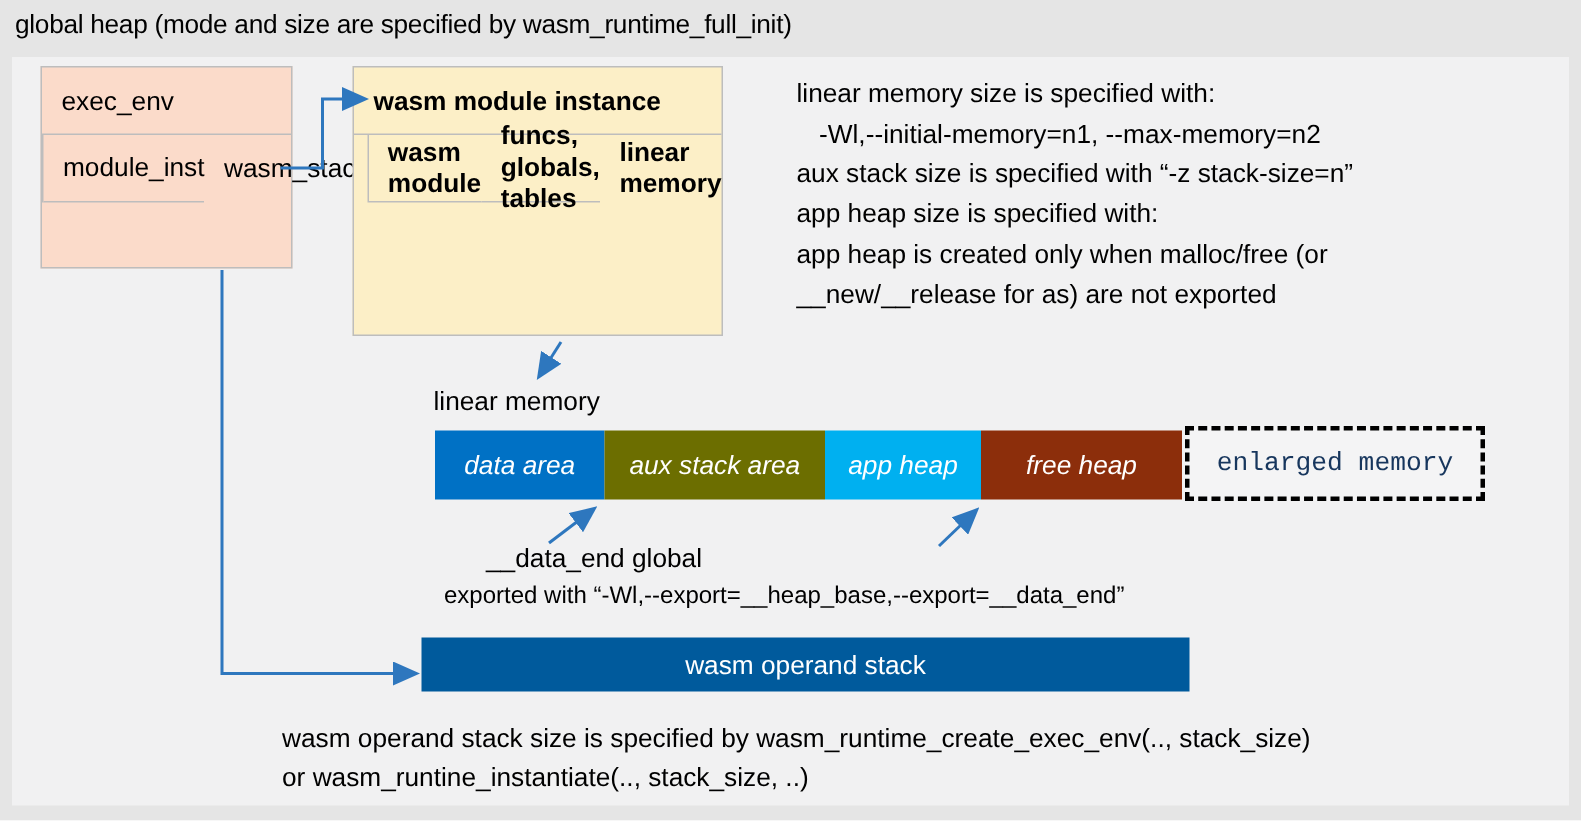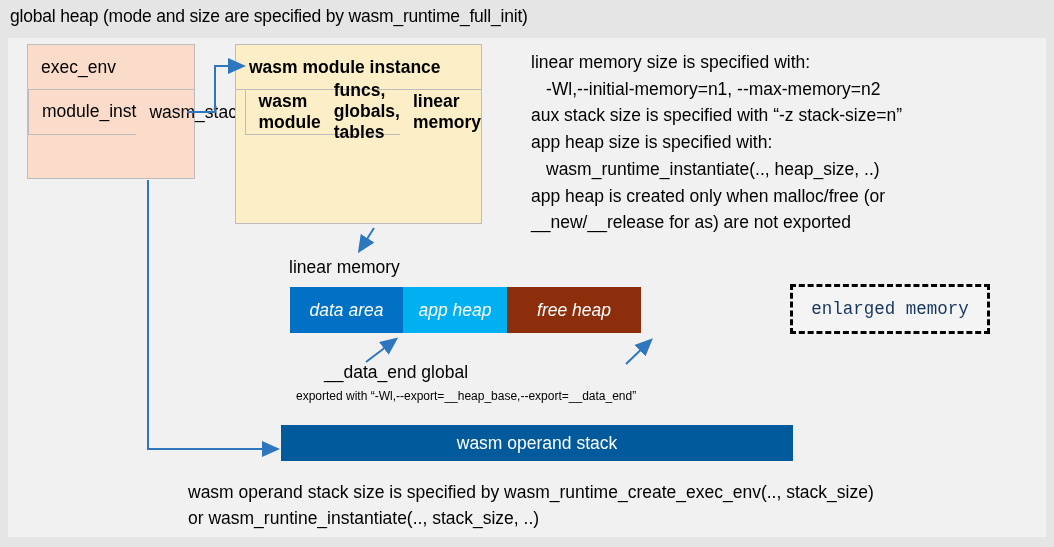--- a/index.html
+++ b/index.html
@@ -39,21 +39,21 @@
   .seg-aux{width:147px;background:#6C6E00;}
   .seg-app{width:104px;background:#00B0F0;}
   .seg-libc{width:134px;background:#8C2E0B;}
   #enlarged-box{left:790px;top:284px;width:200px;height:50px;border:3px dashed #000;
     box-sizing:border-box;background:#F4F4F5;display:flex;align-items:center;
     justify-content:center;color:#17365D;font-size:17.5px;font-family:Liberation Mono, monospace;}
 
   
   #data-end-label{left:324px;top:362px;font-size:17.5px;}
   #heap-base-label{left:601px;top:364px;font-size:17.5px;}
-  #exported-label{left:296px;top:389px;font-size:12px;white-space:nowrap;}
+  #exported-label{left:296px;top:389px;font-size:16px;white-space:nowrap;}
 
   
   #operand-stack-bar{left:281px;top:425px;width:512px;height:36px;background:#005A9C;
     color:#fff;display:flex;align-items:center;justify-content:center;font-size:17.5px;}
   #operand-notes{left:188px;top:480px;font-size:17.5px;line-height:25.7px;white-space:nowrap;}
 
   #arrows{left:0;top:0;width:1054px;height:547px;pointer-events:none;}
 </style>
 </head>
 <body>
@@ -85,28 +85,28 @@
         <div class="row">linear memory</div>
       </div>
     </div>
   </div>
 
   <div class="abs" id="notes-right">
     <div>linear memory size is specified with:</div>
     <div class="indent">-Wl,--initial-memory=n1, --max-memory=n2</div>
     <div>aux stack size is specified with “-z stack-size=n”</div>
     <div>app heap size is specified with:</div>
-    <div class="indent">wasm_runtime_instantiate(.., heap_size, ..)</div>
     <div>app heap is created only when malloc/free (or</div>
     <div>__new/__release for as) are not exported</div>
   </div>
 
   <div class="abs" id="linear-memory-label">linear memory</div>
   <div class="abs" id="memory-bar">
     <div class="seg seg-data">data area</div>
+    <div class="seg seg-aux">aux stack area</div>
     <div class="seg seg-app">app heap</div>
     <div class="seg seg-libc">free heap</div>
   </div>
   <div class="abs" id="enlarged-box">enlarged memory</div>
 
   <div class="abs" id="data-end-label">__data_end global</div>
   <div class="abs" id="exported-label">exported with “-Wl,--export=__heap_base,--export=__data_end”</div>
 
   <div class="abs" id="operand-stack-bar">wasm operand stack</div>
   <div class="abs" id="operand-notes">

